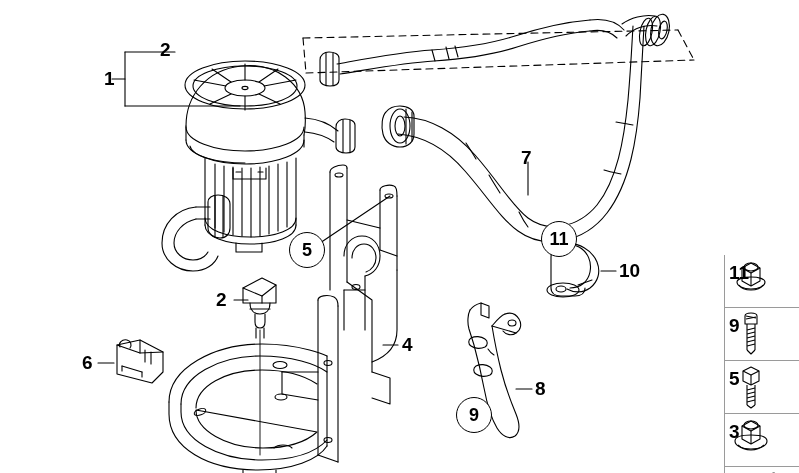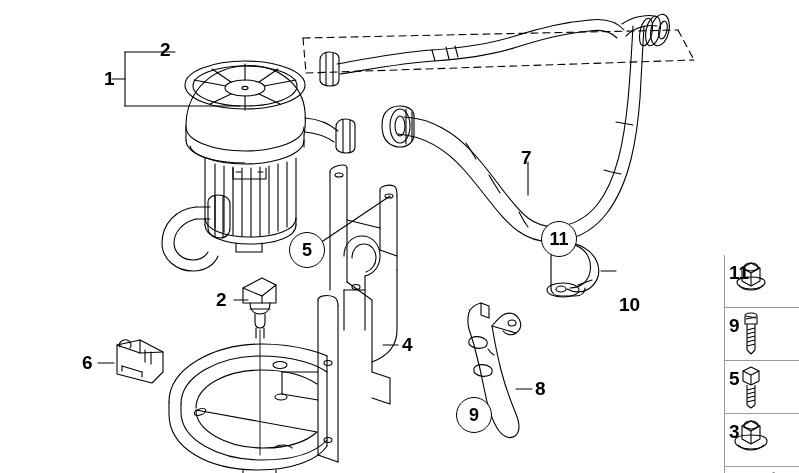--- a/index.html
+++ b/index.html
@@ -305,21 +305,21 @@
       <path d="M243 470 L243 473"></path>
       <path d="M276 470 L276 473"></path>
     </g>
 
   </g>
 </svg>
 
 <div class="num" style="left:104px;top:69px;">1</div>
 <div class="num" style="left:160px;top:40px;">2</div>
 <div class="num" style="left:521px;top:148px;">7</div>
-<div class="num" style="left:619px;top:261px;margin-top:34px;">10</div>
+<div class="num" style="left:619px;top:261px;">10</div>
 <div class="num" style="left:216px;top:290px;">2</div>
 <div class="num" style="left:402px;top:335px;">4</div>
 <div class="num" style="left:82px;top:353px;">6</div>
 <div class="num" style="left:535px;top:379px;">8</div>
 
 <div class="callout" style="left:289px;top:232px;">5</div>
 <div class="callout" style="left:541px;top:221px;">11</div>
 <div class="callout" style="left:456px;top:397px;">9</div>
 
 <div class="legend">

